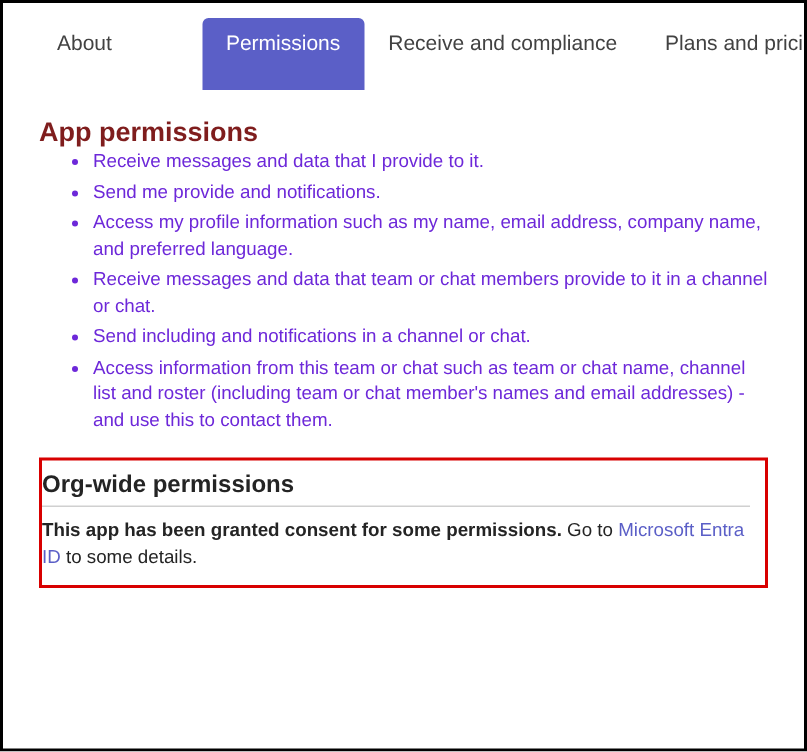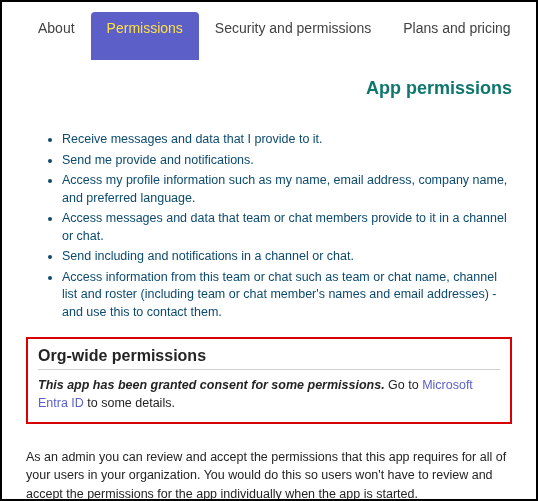--- a/index.html
+++ b/index.html
@@ -25,106 +25,105 @@
   .tab {
     padding: 8px 16px 10px 16px;
     font-size: 14px;
     color: #424242;
     cursor: pointer;
     border-bottom: 3px solid transparent;
     white-space: nowrap;
   }
   .tab.active {
     background: #5b5fc7;
-    color: #fde047;
+    color: #ffffff;
     border-radius: 4px 4px 0 0;
     border-bottom: none;
     padding-bottom: 24px;
+    margin-left: 44px;
   }
   .content {
     padding: 18px 24px 10px 24px;
   }
   h2.section-title {
     font-size: 18px;
     font-weight: 700;
-    margin-bottom: 32px;
-    color: #0f766e;
-    text-align: right;
+    margin-bottom: 0;
+    color: #7f1d1d;
   }
   ul.perm-list {
     list-style: disc;
     padding-left: 36px;
     margin-bottom: 16px;
   }
   ul.perm-list li {
     font-size: 12.5px;
     line-height: 1.4;
     margin-bottom: 3px;
-    color: #0c4a6e;
+    color: #6d28d9;
   }
   .org-box {
     border: 2px solid #d80000;
-    padding: 8px 10px 10px 10px;
-    margin-bottom: 24px;
+    padding: 8px 10px 10px 0;
+    margin-bottom: 5px;
   }
   .org-box h3 {
     font-size: 16px;
     font-weight: 700;
     padding-bottom: 4px;
     border-bottom: 1px solid #d0d0d0;
     margin-bottom: 6px;
     color: #242424;
   }
   .org-box .consent-line {
     font-size: 12.5px;
     line-height: 1.45;
     color: #242424;
   }
-  .org-box .consent-line .bold { font-weight: 700; font-style: italic; }
+  .org-box .consent-line .bold { font-weight: 700; }
   .link {
     color: #5b5fc7;
     text-decoration: none;
     cursor: pointer;
   }
   p.para {
     font-size: 12.5px;
     line-height: 1.45;
     margin-bottom: 14px;
     color: #242424;
   }
 </style>
 </head>
 <body>
 
 <div class="window">
 
   <div class="tabs">
     <div class="tab">About</div>
     <div class="tab active">Permissions</div>
-    <div class="tab">Security and permissions</div>
+    <div class="tab">Receive and compliance</div>
     <div class="tab">Plans and pricing</div>
   </div>
 
   <div class="content">
 
     <h2 class="section-title">App permissions</h2>
 
     <ul class="perm-list">
       <li>Receive messages and data that I provide to it.</li>
       <li>Send me provide and notifications.</li>
       <li>Access my profile information such as my name, email address, company name, and preferred language.</li>
-      <li>Access messages and data that team or chat members provide to it in a channel or chat.</li>
+      <li>Receive messages and data that team or chat members provide to it in a channel or chat.</li>
       <li>Send including and notifications in a channel or chat.</li>
       <li>Access information from this team or chat such as team or chat name, channel list and roster (including team or chat member's names and email addresses) - and use this to contact them.</li>
     </ul>
 
     <div class="org-box">
       <h3>Org-wide permissions</h3>
       <div class="consent-line">
         <span class="bold">This app has been granted consent for some permissions.</span><span> Go to </span><a class="link">Microsoft Entra ID</a><span> to some details.</span>
       </div>
     </div>
 
-    <p class="para">As an admin you can review and accept the permissions that this app requires for all of your users in your organization. You would do this so users won't have to review and accept the permissions for the app individually when the app is started.</p>
 
 
   </div>
 </div>
 
 </body></html>

